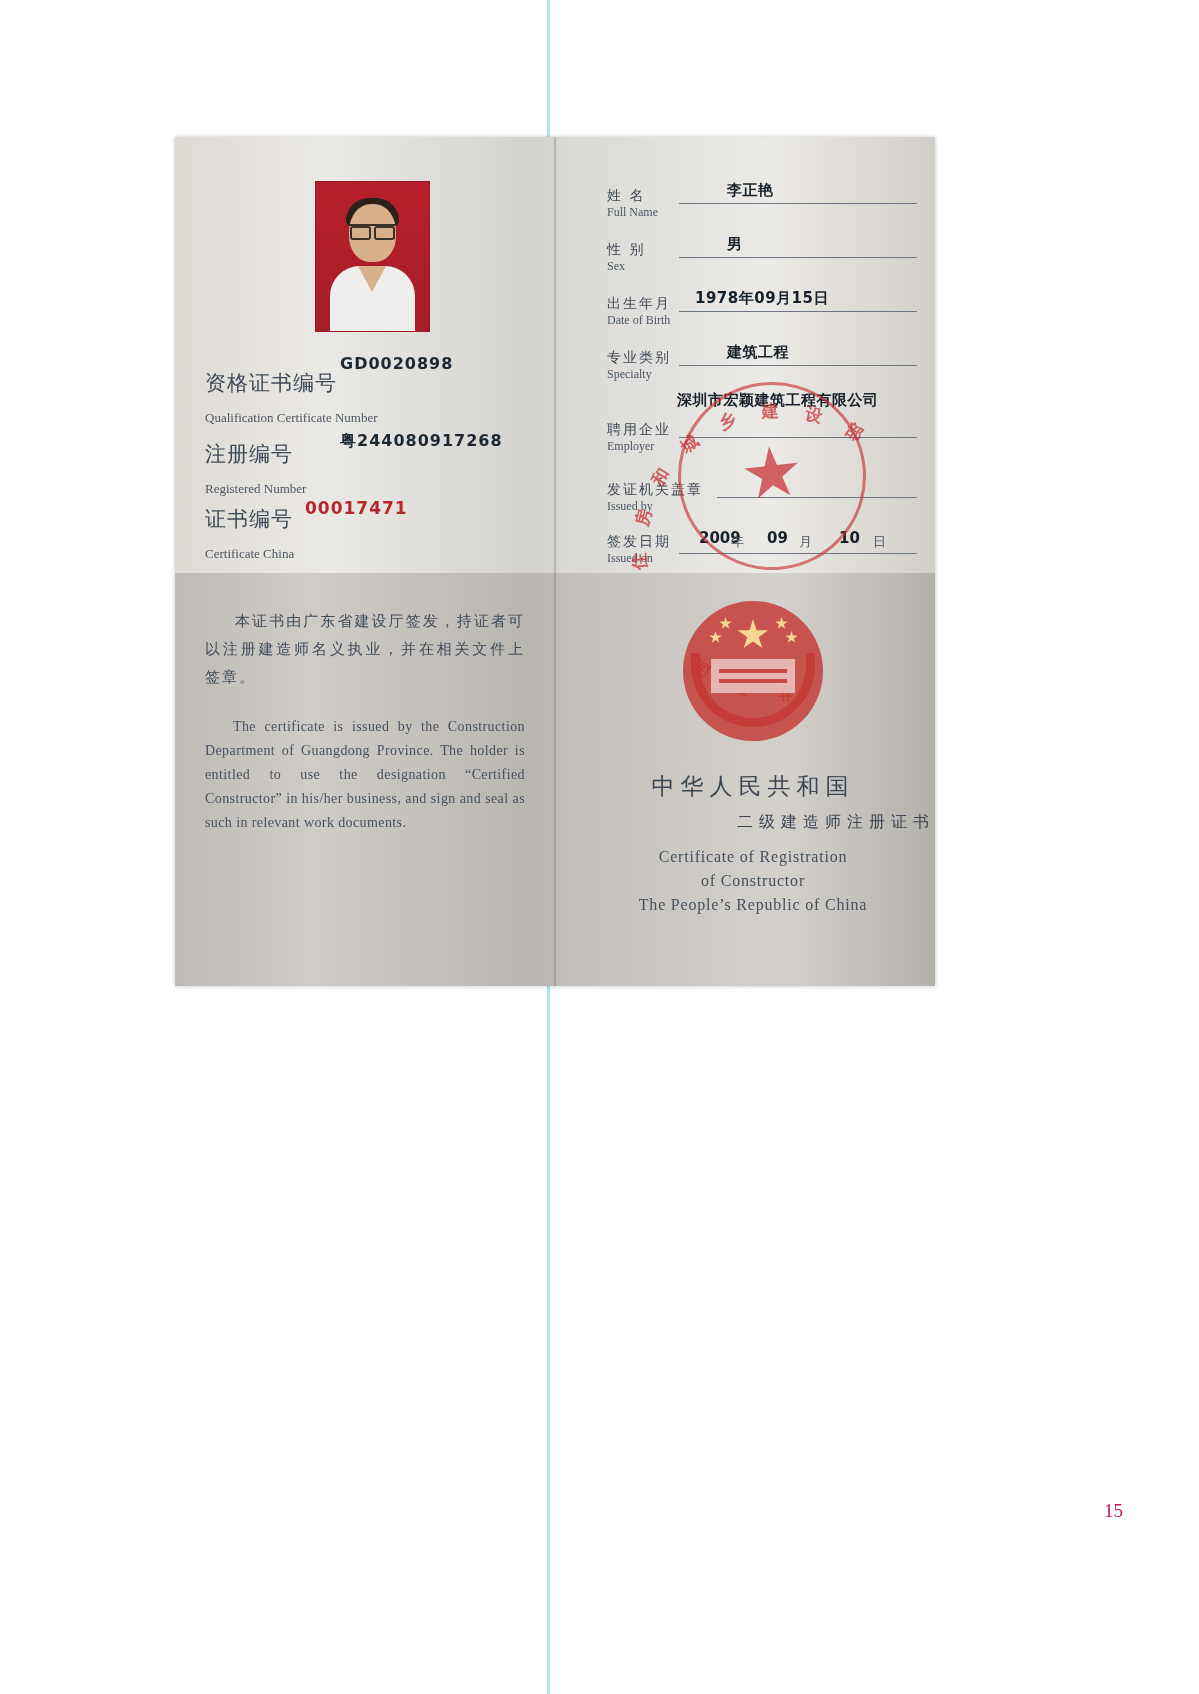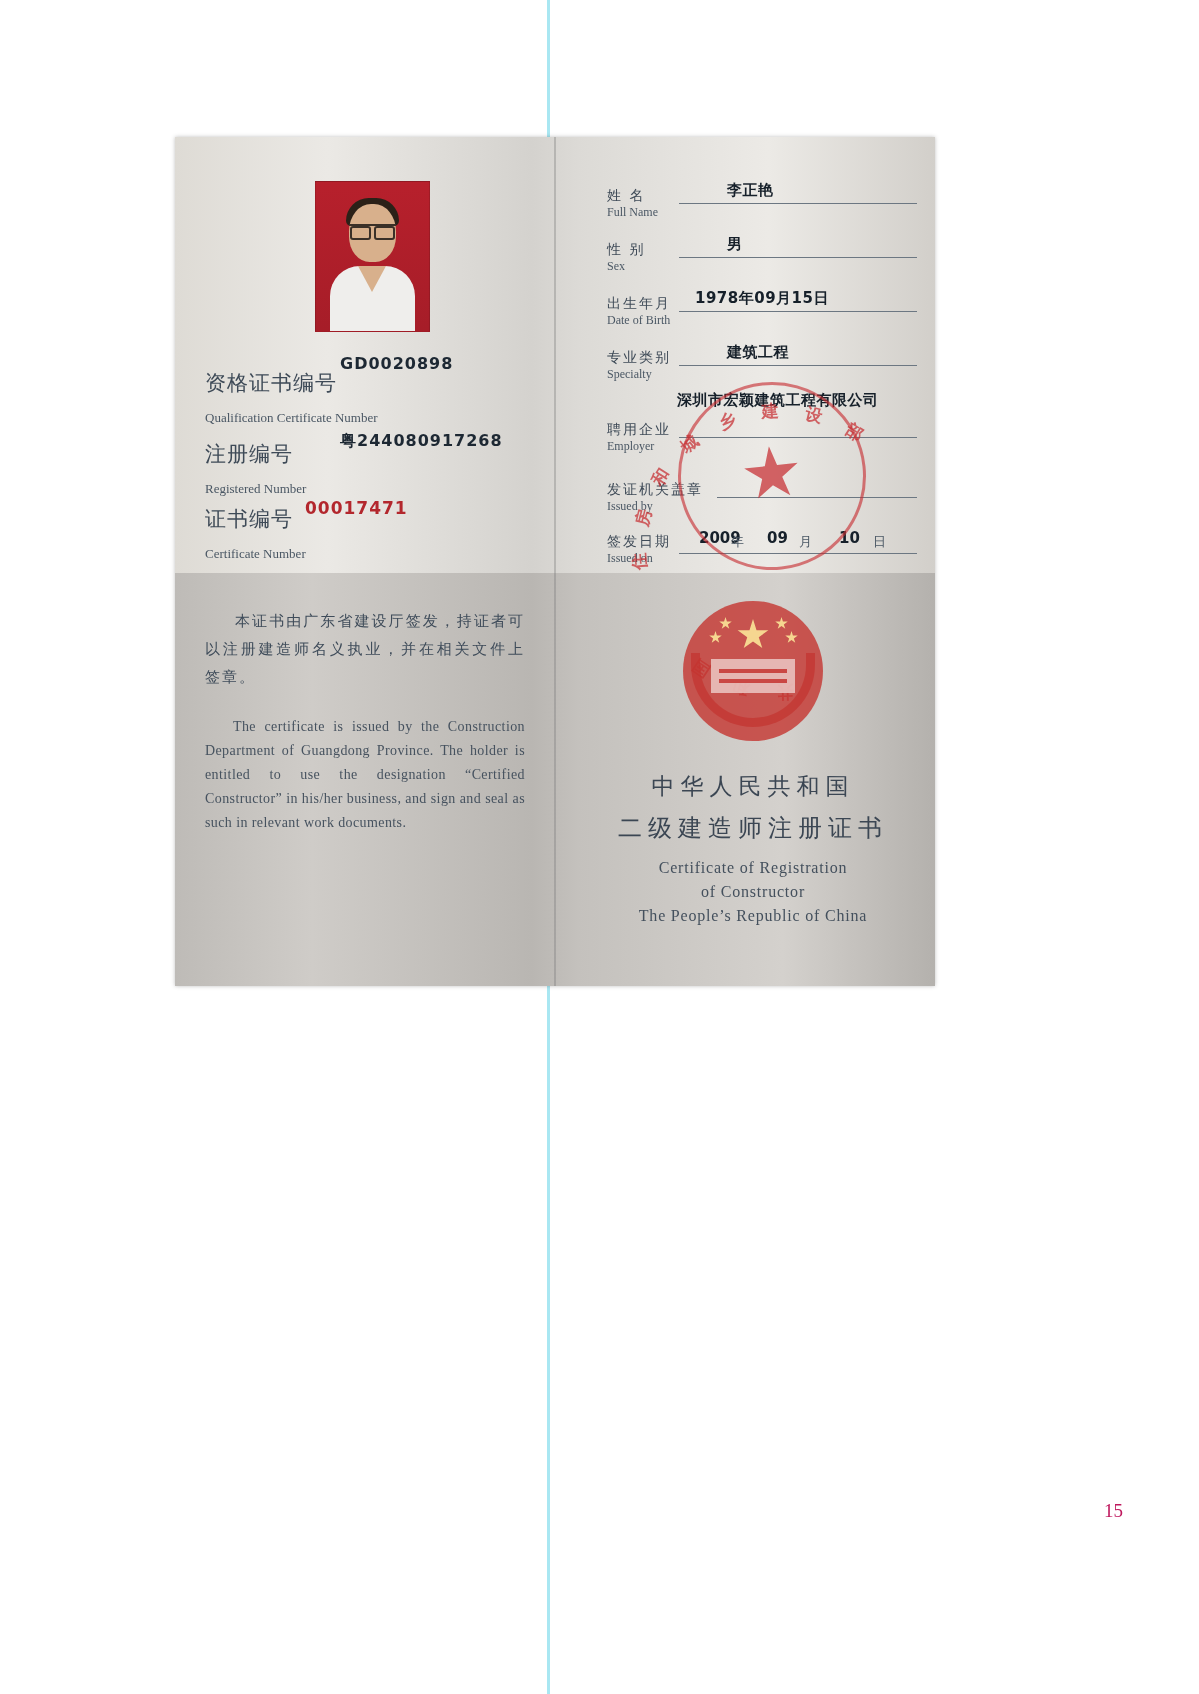--- a/index.html
+++ b/index.html
@@ -361,23 +361,24 @@
   .title-cn1 {
     margin-top: 26px;
     font-family: "DejaVu Sans", sans-serif;
     font-size: 23px;
     color: #3b4653;
     letter-spacing: 6px;
   }
   .title-cn2 {
     margin-top: 10px;
     font-family: "DejaVu Sans", sans-serif;
-    font-size: 24px;
+    font-size: 16px;
     color: #3b4653;
     letter-spacing: 6px;
+    text-align: right;
   }
   .title-en {
     margin-top: 12px;
     font-family: "Liberation Serif", serif;
     font-size: 16px;
     line-height: 24px;
     color: #44505d;
     letter-spacing: 0.8px;
   }
 
@@ -415,21 +416,21 @@
   <div class="id-value" style="left:165px; top:217px;">GD0020898</div>
 
   <div class="idblock" style="top:303px;">
     <div class="id-label-cn">注册编号</div>
     <div class="id-label-en">Registered Number</div>
   </div>
   <div class="id-value" style="left:165px; top:294px;">粤244080917268</div>
 
   <div class="idblock" style="top:368px;">
     <div class="id-label-cn">证书编号</div>
-    <div class="id-label-en">Certificate Number</div>
+    <div class="id-label-en">Certificate China</div>
   </div>
   <div class="id-value red" style="left:130px; top:361px;">00017471</div>
 
   <div class="fields">
 
     <div class="field-row">
       <div class="f-label-cn">姓  名</div>
       <div class="f-label-en">Full Name</div>
       <div class="f-line"></div>
       <div class="f-value center">李正艳</div>

